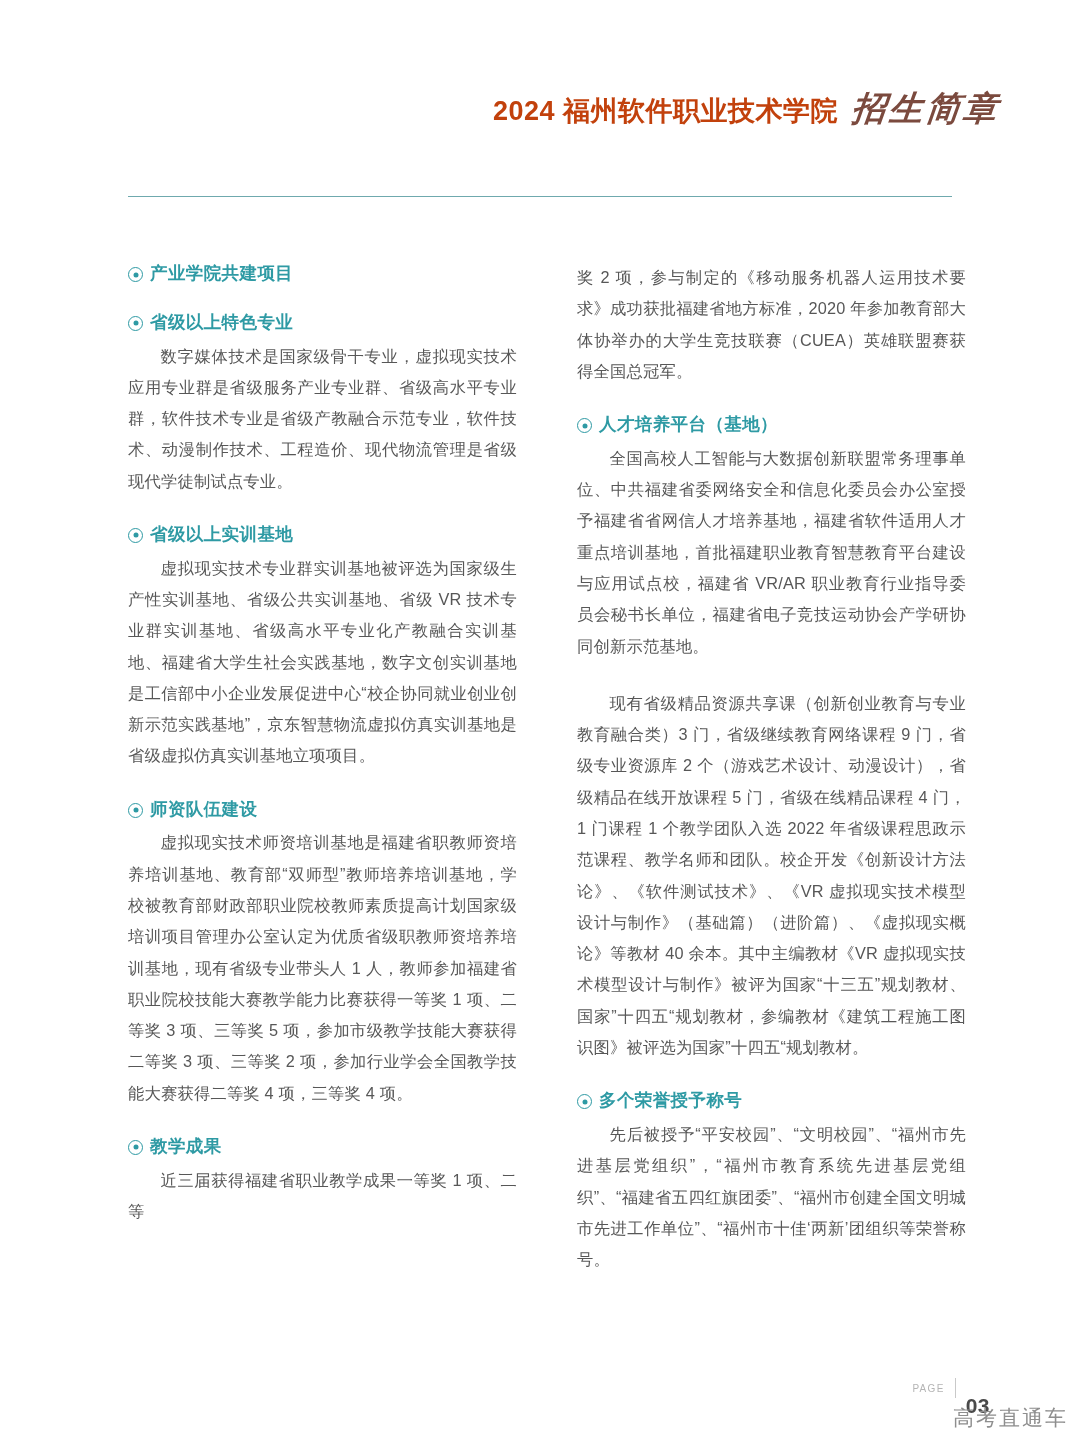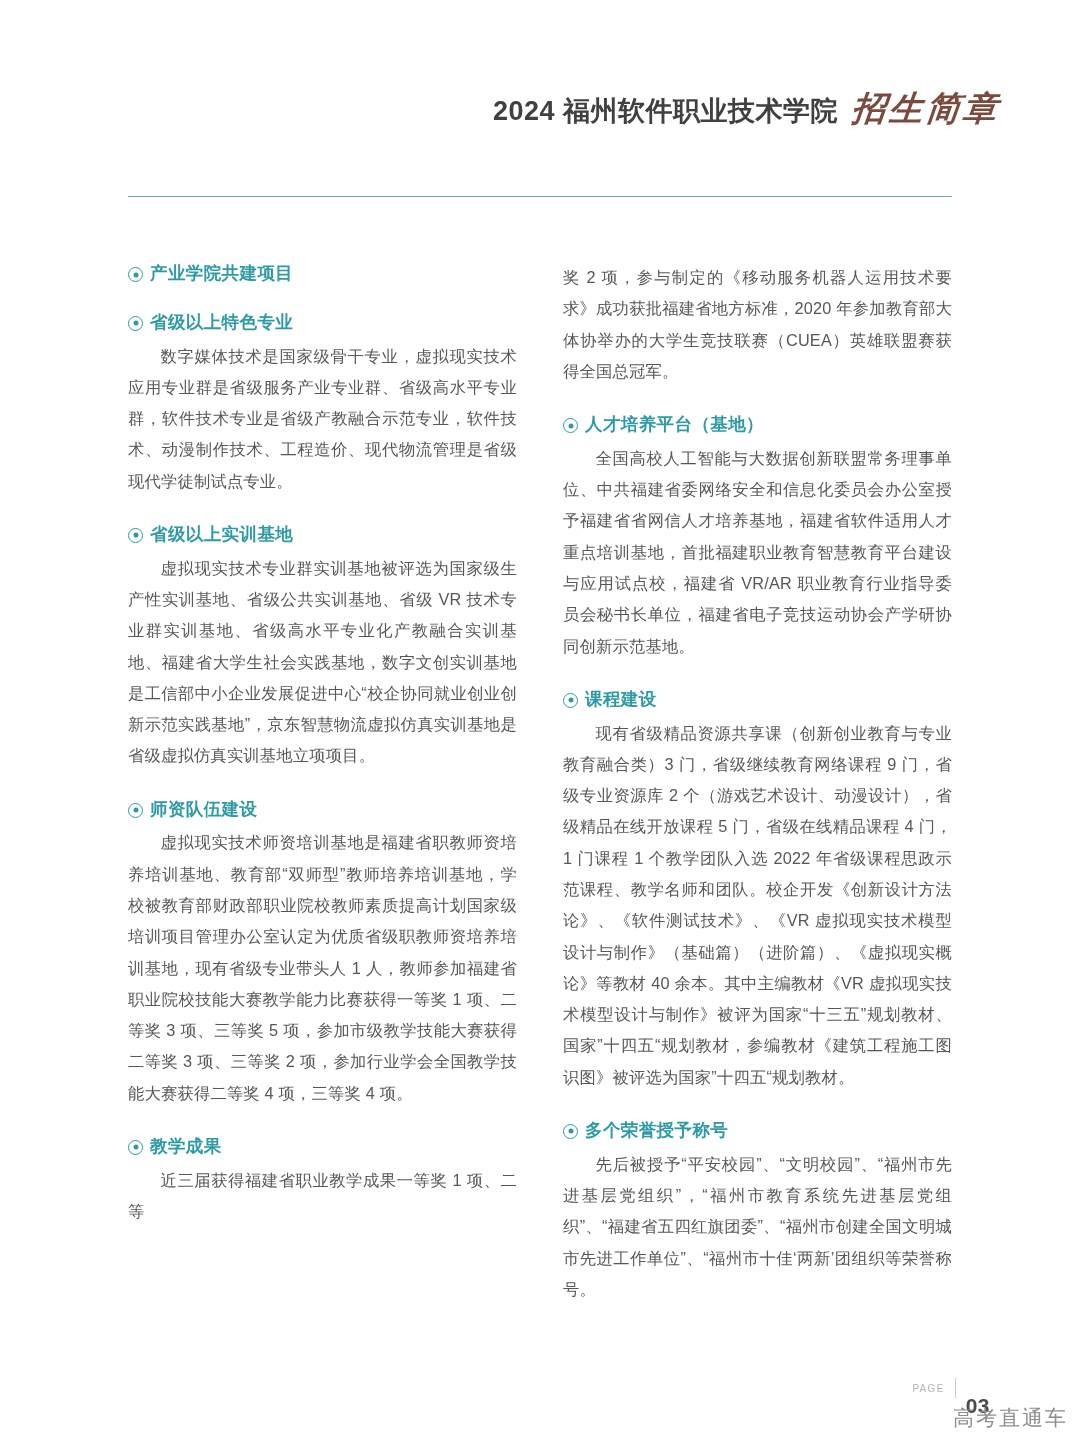--- a/index.html
+++ b/index.html
@@ -23,21 +23,21 @@
     left: 0;
     width: 1000px;
     text-align: right;
     display: flex;
     justify-content: flex-end;
     align-items: baseline;
   }
   .header-title-main {
     font-size: 27px;
     font-weight: bold;
-    color: #404040;
+    color: #c2410c;
     letter-spacing: 0.5px;
     white-space: nowrap;
   }
   .header-title-script {
     font-size: 34px;
     font-family: "Liberation Serif", "DejaVu Serif", serif;
     font-style: italic;
     font-weight: bold;
     color: #7b4a3e;
     margin-left: 14px;
@@ -77,21 +77,21 @@
   }
 
   
   .columns {
     position: absolute;
     top: 262px;
     left: 128px;
     width: 824px;
     height: 1060px;
     display: flex;
-    gap: 46px;
+    gap: 60px;
   }
   .col {
     width: 389px;
     flex: 0 0 389px;
   }
 
   .block { margin-bottom: 26px; }
   .block:last-child { margin-bottom: 0; }
 
   .block-heading {
@@ -243,24 +243,20 @@
 
     <div class="block">
       <div class="block-heading">
         <span class="bullet-icon"></span>
         <span>人才培养平台（基地）</span>
       </div>
       <p class="block-body">全国高校人工智能与大数据创新联盟常务理事单位、中共福建省委网络安全和信息化委员会办公室授予福建省省网信人才培养基地，福建省软件适用人才重点培训基地，首批福建职业教育智慧教育平台建设与应用试点校，福建省 VR/AR 职业教育行业指导委员会秘书长单位，福建省电子竞技运动协会产学研协同创新示范基地。</p>
     </div>
 
     <div class="block">
-      <div class="block-heading">
-        <span class="bullet-icon"></span>
-        <span>课程建设</span>
-      </div>
       <p class="block-body">现有省级精品资源共享课（创新创业教育与专业教育融合类）3 门，省级继续教育网络课程 9 门，省级专业资源库 2 个（游戏艺术设计、动漫设计），省级精品在线开放课程 5 门，省级在线精品课程 4 门，1 门课程 1 个教学团队入选 2022 年省级课程思政示范课程、教学名师和团队。校企开发《创新设计方法论》、《软件测试技术》、《VR 虚拟现实技术模型设计与制作》（基础篇）（进阶篇）、《虚拟现实概论》等教材 40 余本。其中主编教材《VR 虚拟现实技术模型设计与制作》被评为国家“十三五”规划教材、国家”十四五“规划教材，参编教材《建筑工程施工图识图》被评选为国家”十四五“规划教材。</p>
     </div>
 
     <div class="block">
       <div class="block-heading">
         <span class="bullet-icon"></span>
         <span>多个荣誉授予称号</span>
       </div>
       <p class="block-body">先后被授予“平安校园”、“文明校园”、“福州市先进基层党组织”，“福州市教育系统先进基层党组织”、“福建省五四红旗团委”、“福州市创建全国文明城市先进工作单位”、“福州市十佳‘两新’团组织等荣誉称号。</p>
     </div>

